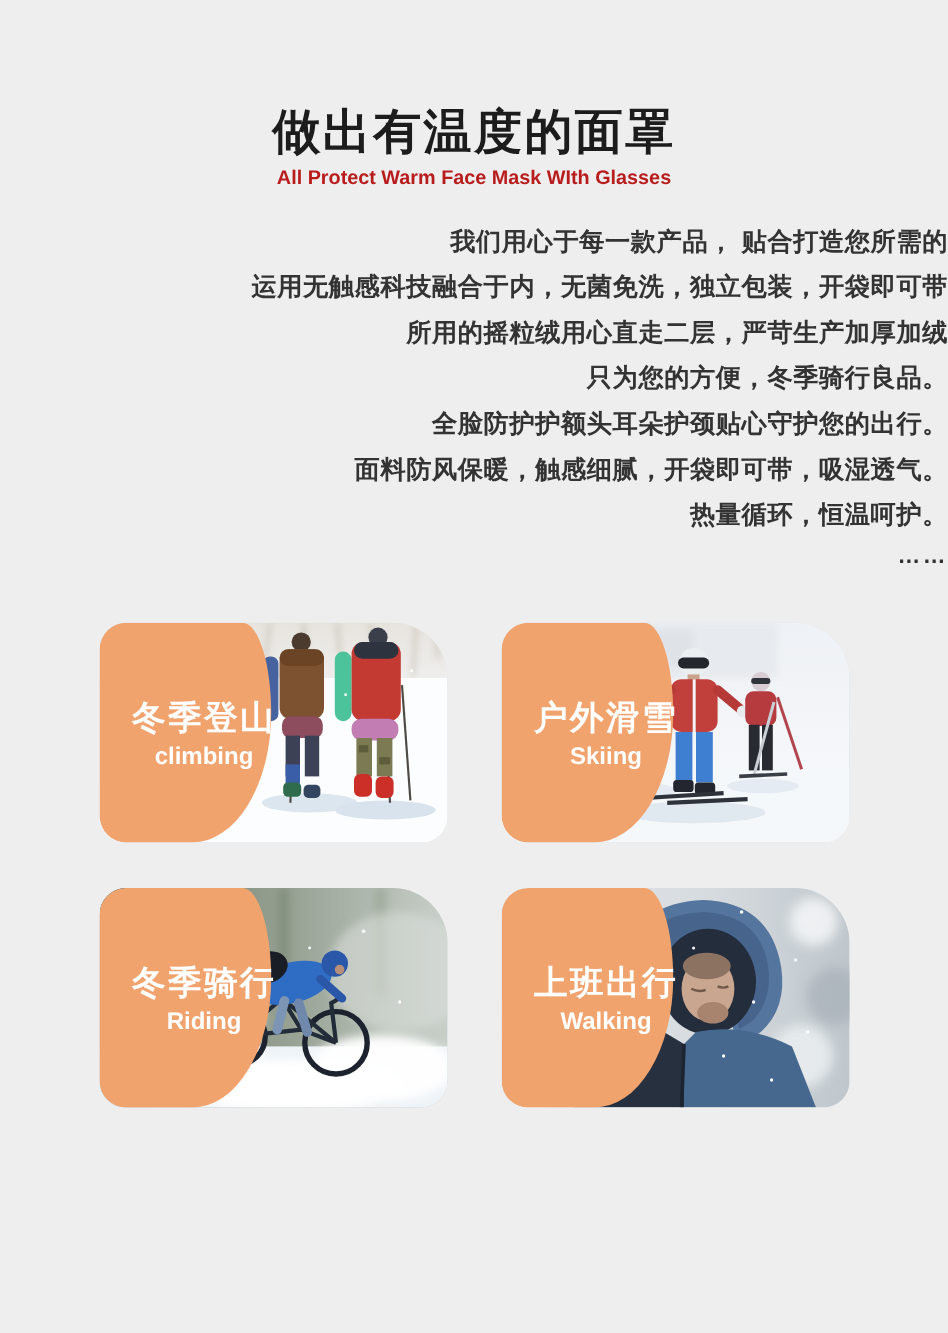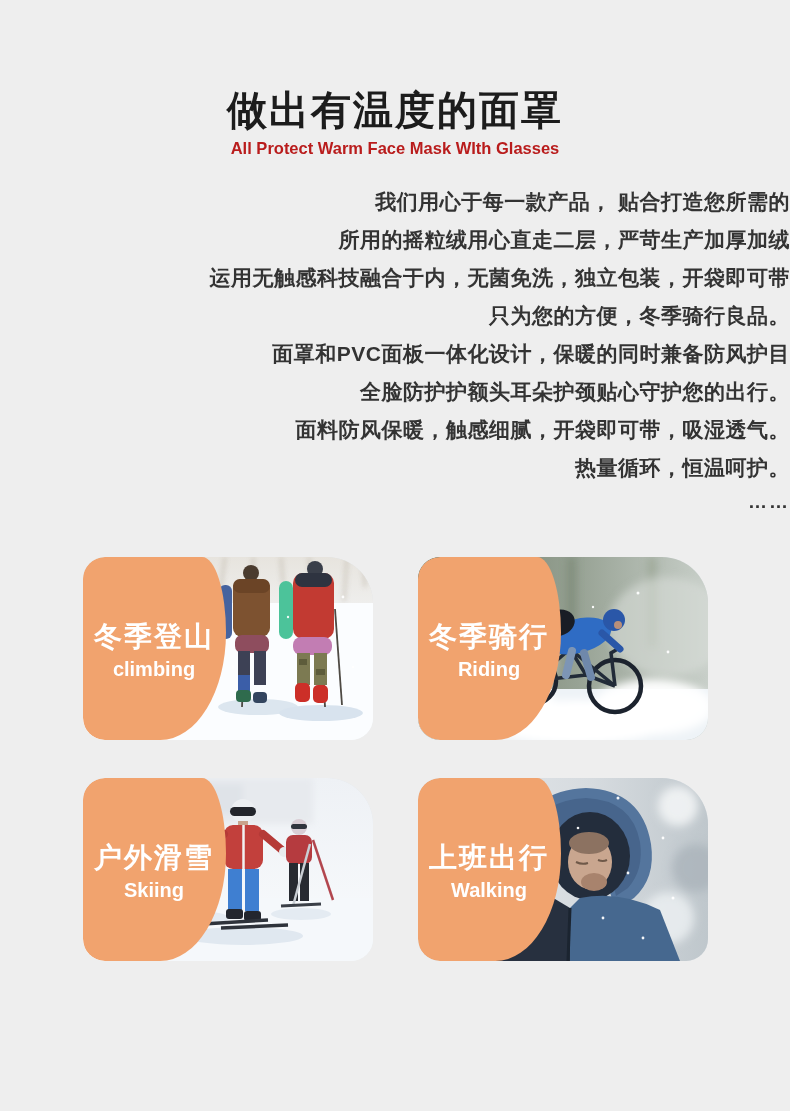--- a/index.html
+++ b/index.html
@@ -39,42 +39,41 @@
   }
   .photo { position: absolute; inset: 0; width: 100%; height: 100%; display: block; }
   .blob {
     position: absolute; left: 0; top: 0;
     width: 143px; height: 183px;
     background: var(--orange);
     border-radius: 22px 24px 66px 22px / 22px 76px 108px 22px;
     z-index: 2;
   }
   .labels {
-    position: absolute; left: 0; top: 50%; transform: translateY(-50%);
+    position: absolute; left: 16px; top: 50%; transform: translateY(-50%);
     width: 143px; text-align: center; z-index: 3; color: #ffffff;
   }
   .labels .zh { font-size: 28px; font-weight: 800; letter-spacing: 2px; }
   .labels .en { font-size: 20px; font-weight: 700; margin-top: 2px; }
 </style>
 </head>
 <body>
 
 <div class="page" style="--orange:#F1A36E;">
 
   <div class="header">
     <div class="title">做出有温度的面罩</div>
     <div class="subtitle">All Protect Warm Face Mask WIth Glasses</div>
   </div>
 
   <div class="desc">
     <div class="line">我们用心于每一款产品， 贴合打造您所需的</div>
+    <div class="line">运用无触感科技融合于内，无菌免洗，独立包装，开袋即可带</div>
     <div class="line">所用的摇粒绒用心直走二层，严苛生产加厚加绒</div>
-    <div class="line">运用无触感科技融合于内，无菌免洗，独立包装，开袋即可带</div>
     <div class="line">只为您的方便，冬季骑行良品。</div>
-    <div class="line">面罩和PVC面板一体化设计，保暖的同时兼备防风护目</div>
     <div class="line">全脸防护护额头耳朵护颈贴心守护您的出行。</div>
     <div class="line">面料防风保暖，触感细腻，开袋即可带，吸湿透气。</div>
     <div class="line">热量循环，恒温呵护。</div>
     <div class="line dots">……</div>
   </div>
 
   <div class="grid">
 
     <div class="card">
       <svg class="photo" viewBox="0 0 290 183" preserveAspectRatio="xMidYMid slice" xmlns="http://www.w3.org/2000/svg">
@@ -143,20 +142,82 @@
       <div class="blob"></div>
       <div class="labels">
         <div class="zh">冬季登山</div>
         <div class="en">climbing</div>
       </div>
     </div>
 
     <div class="card">
       <svg class="photo" viewBox="0 0 290 183" preserveAspectRatio="xMidYMid slice" xmlns="http://www.w3.org/2000/svg">
         <defs>
+          <linearGradient id="sn3" x1="0" y1="0" x2="0" y2="1">
+            <stop offset="0" stop-color="#eef1f5"></stop>
+              <stop offset="1" stop-color="#f9fbfd"></stop>
+          </linearGradient>
+          <filter id="b3" x="-50%" y="-50%" width="200%" height="200%">
+              <feGaussianBlur stdDeviation="3"></feGaussianBlur>
+            </filter>
+        </defs>
+        <rect width="290" height="183" fill="url(#sn3)"></rect>
+        <g filter="url(#b3)">
+          <rect x="110" y="0" width="120" height="46" fill="#e7eaee"></rect>
+          <rect x="120" y="6" width="40" height="30" fill="#dfe3e8"></rect>
+        </g>
+        <rect y="120" width="290" height="63" fill="#f5f8fb"></rect>
+        <ellipse cx="160" cy="158" rx="60" ry="9" fill="#e0e8f0"></ellipse>
+        <ellipse cx="112" cy="140" rx="34" ry="7" fill="#e4ebf2"></ellipse>
+        <ellipse cx="218" cy="136" rx="30" ry="6" fill="#e4ebf2"></ellipse>
+
+        <circle cx="112" cy="42" r="8" fill="#2b2f38"></circle>
+        <rect x="103" y="38" width="18" height="6" rx="3" fill="#c96a33"></rect>
+        <rect x="98" y="50" width="28" height="33" rx="8" fill="#b33b3b"></rect>
+        <line x1="98" y1="58" x2="82" y2="72" stroke="#b33b3b" stroke-width="6" stroke-linecap="round"></line>
+        <line x1="126" y1="58" x2="140" y2="70" stroke="#b33b3b" stroke-width="6" stroke-linecap="round"></line>
+        <rect x="101" y="82" width="10" height="42" fill="#23262e"></rect>
+        <rect x="113" y="82" width="10" height="42" fill="#23262e"></rect>
+        <line x1="92" y1="132" x2="132" y2="130" stroke="#3a3f47" stroke-width="3"></line>
+
+        <circle cx="160" cy="33" r="12" fill="#eceff2"></circle>
+        <rect x="147" y="29" width="26" height="9" rx="4.5" fill="#23262c"></rect>
+        <rect x="155" y="43" width="10" height="5" fill="#c9a38c"></rect>
+        <rect x="141" y="47" width="39" height="44" rx="9" fill="#c2403c"></rect>
+        <line x1="160.5" y1="47" x2="160.5" y2="91" stroke="#f2f2f2" stroke-width="2.5"></line>
+        <line x1="141" y1="56" x2="122" y2="74" stroke="#b53a37" stroke-width="8" stroke-linecap="round"></line>
+        <line x1="180" y1="56" x2="199" y2="72" stroke="#b53a37" stroke-width="8" stroke-linecap="round"></line>
+        <circle cx="120" cy="76" r="5" fill="#e8ebee"></circle>
+          <circle cx="201" cy="74" r="5" fill="#e8ebee"></circle>
+        <rect x="145" y="91" width="14" height="42" fill="#3f7fd1"></rect>
+        <rect x="162" y="91" width="14" height="42" fill="#3f7fd1"></rect>
+        <rect x="143" y="131" width="17" height="10" rx="3" fill="#23262e"></rect>
+        <rect x="161" y="133" width="17" height="10" rx="3" fill="#23262e"></rect>
+        <line x1="120" y1="146" x2="185" y2="142" stroke="#2e333b" stroke-width="3.5"></line>
+        <line x1="138" y1="150" x2="205" y2="147" stroke="#2e333b" stroke-width="3.5"></line>
+
+        <circle cx="216" cy="49" r="8" fill="#d9cdd4"></circle>
+        <rect x="208" y="46" width="16" height="5" rx="2.5" fill="#30343d"></rect>
+        <rect x="203" y="57" width="26" height="29" rx="7" fill="#b53b3f"></rect>
+        <rect x="206" y="85" width="9" height="38" fill="#272a31"></rect>
+        <rect x="217" y="85" width="9" height="38" fill="#272a31"></rect>
+        <line x1="230" y1="62" x2="250" y2="122" stroke="#b2464e" stroke-width="2.5"></line>
+        <line x1="227" y1="66" x2="210" y2="128" stroke="#c9ced4" stroke-width="2.5"></line>
+        <line x1="198" y1="128" x2="238" y2="126" stroke="#3a3f47" stroke-width="3"></line>
+      </svg>
+      <div class="blob"></div>
+      <div class="labels">
+        <div class="zh">户外滑雪</div>
+        <div class="en">Skiing</div>
+      </div>
+    </div>
+
+    <div class="card">
+      <svg class="photo" viewBox="0 0 290 183" preserveAspectRatio="xMidYMid slice" xmlns="http://www.w3.org/2000/svg">
+        <defs>
           <linearGradient id="fo2" x1="0" y1="0" x2="1" y2="0">
             <stop offset="0" stop-color="#67755f"></stop>
               <stop offset="0.55" stop-color="#97a294"></stop>
             <stop offset="1" stop-color="#c8cfc9"></stop>
           </linearGradient>
           <filter id="b2" x="-60%" y="-60%" width="220%" height="220%">
               <feGaussianBlur stdDeviation="4"></feGaussianBlur>
             </filter>
         </defs>
         <rect width="290" height="183" fill="url(#fo2)"></rect>
@@ -196,82 +257,20 @@
             <circle cx="220" cy="36" r="1.5"></circle>
           <circle cx="90" cy="70" r="1.3"></circle>
             <circle cx="250" cy="95" r="1.4"></circle>
             <circle cx="175" cy="50" r="1.2"></circle>
         </g>
       </svg>
       <div class="blob"></div>
       <div class="labels">
         <div class="zh">冬季骑行</div>
         <div class="en">Riding</div>
-      </div>
-    </div>
-
-    <div class="card">
-      <svg class="photo" viewBox="0 0 290 183" preserveAspectRatio="xMidYMid slice" xmlns="http://www.w3.org/2000/svg">
-        <defs>
-          <linearGradient id="sn3" x1="0" y1="0" x2="0" y2="1">
-            <stop offset="0" stop-color="#eef1f5"></stop>
-              <stop offset="1" stop-color="#f9fbfd"></stop>
-          </linearGradient>
-          <filter id="b3" x="-50%" y="-50%" width="200%" height="200%">
-              <feGaussianBlur stdDeviation="3"></feGaussianBlur>
-            </filter>
-        </defs>
-        <rect width="290" height="183" fill="url(#sn3)"></rect>
-        <g filter="url(#b3)">
-          <rect x="110" y="0" width="120" height="46" fill="#e7eaee"></rect>
-          <rect x="120" y="6" width="40" height="30" fill="#dfe3e8"></rect>
-        </g>
-        <rect y="120" width="290" height="63" fill="#f5f8fb"></rect>
-        <ellipse cx="160" cy="158" rx="60" ry="9" fill="#e0e8f0"></ellipse>
-        <ellipse cx="112" cy="140" rx="34" ry="7" fill="#e4ebf2"></ellipse>
-        <ellipse cx="218" cy="136" rx="30" ry="6" fill="#e4ebf2"></ellipse>
-
-        <circle cx="112" cy="42" r="8" fill="#2b2f38"></circle>
-        <rect x="103" y="38" width="18" height="6" rx="3" fill="#c96a33"></rect>
-        <rect x="98" y="50" width="28" height="33" rx="8" fill="#b33b3b"></rect>
-        <line x1="98" y1="58" x2="82" y2="72" stroke="#b33b3b" stroke-width="6" stroke-linecap="round"></line>
-        <line x1="126" y1="58" x2="140" y2="70" stroke="#b33b3b" stroke-width="6" stroke-linecap="round"></line>
-        <rect x="101" y="82" width="10" height="42" fill="#23262e"></rect>
-        <rect x="113" y="82" width="10" height="42" fill="#23262e"></rect>
-        <line x1="92" y1="132" x2="132" y2="130" stroke="#3a3f47" stroke-width="3"></line>
-
-        <circle cx="160" cy="33" r="12" fill="#eceff2"></circle>
-        <rect x="147" y="29" width="26" height="9" rx="4.5" fill="#23262c"></rect>
-        <rect x="155" y="43" width="10" height="5" fill="#c9a38c"></rect>
-        <rect x="141" y="47" width="39" height="44" rx="9" fill="#c2403c"></rect>
-        <line x1="160.5" y1="47" x2="160.5" y2="91" stroke="#f2f2f2" stroke-width="2.5"></line>
-        <line x1="141" y1="56" x2="122" y2="74" stroke="#b53a37" stroke-width="8" stroke-linecap="round"></line>
-        <line x1="180" y1="56" x2="199" y2="72" stroke="#b53a37" stroke-width="8" stroke-linecap="round"></line>
-        <circle cx="120" cy="76" r="5" fill="#e8ebee"></circle>
-          <circle cx="201" cy="74" r="5" fill="#e8ebee"></circle>
-        <rect x="145" y="91" width="14" height="42" fill="#3f7fd1"></rect>
-        <rect x="162" y="91" width="14" height="42" fill="#3f7fd1"></rect>
-        <rect x="143" y="131" width="17" height="10" rx="3" fill="#23262e"></rect>
-        <rect x="161" y="133" width="17" height="10" rx="3" fill="#23262e"></rect>
-        <line x1="120" y1="146" x2="185" y2="142" stroke="#2e333b" stroke-width="3.5"></line>
-        <line x1="138" y1="150" x2="205" y2="147" stroke="#2e333b" stroke-width="3.5"></line>
-
-        <circle cx="216" cy="49" r="8" fill="#d9cdd4"></circle>
-        <rect x="208" y="46" width="16" height="5" rx="2.5" fill="#30343d"></rect>
-        <rect x="203" y="57" width="26" height="29" rx="7" fill="#b53b3f"></rect>
-        <rect x="206" y="85" width="9" height="38" fill="#272a31"></rect>
-        <rect x="217" y="85" width="9" height="38" fill="#272a31"></rect>
-        <line x1="230" y1="62" x2="250" y2="122" stroke="#b2464e" stroke-width="2.5"></line>
-        <line x1="227" y1="66" x2="210" y2="128" stroke="#c9ced4" stroke-width="2.5"></line>
-        <line x1="198" y1="128" x2="238" y2="126" stroke="#3a3f47" stroke-width="3"></line>
-      </svg>
-      <div class="blob"></div>
-      <div class="labels">
-        <div class="zh">户外滑雪</div>
-        <div class="en">Skiing</div>
       </div>
     </div>
 
     <div class="card">
       <svg class="photo" viewBox="0 0 290 183" preserveAspectRatio="xMidYMid slice" xmlns="http://www.w3.org/2000/svg">
         <defs>
           <linearGradient id="bg4" x1="0" y1="0" x2="1" y2="0">
             <stop offset="0" stop-color="#e6e9ec"></stop>
               <stop offset="0.6" stop-color="#d6dbdf"></stop>
             <stop offset="1" stop-color="#bfc7cc"></stop>

